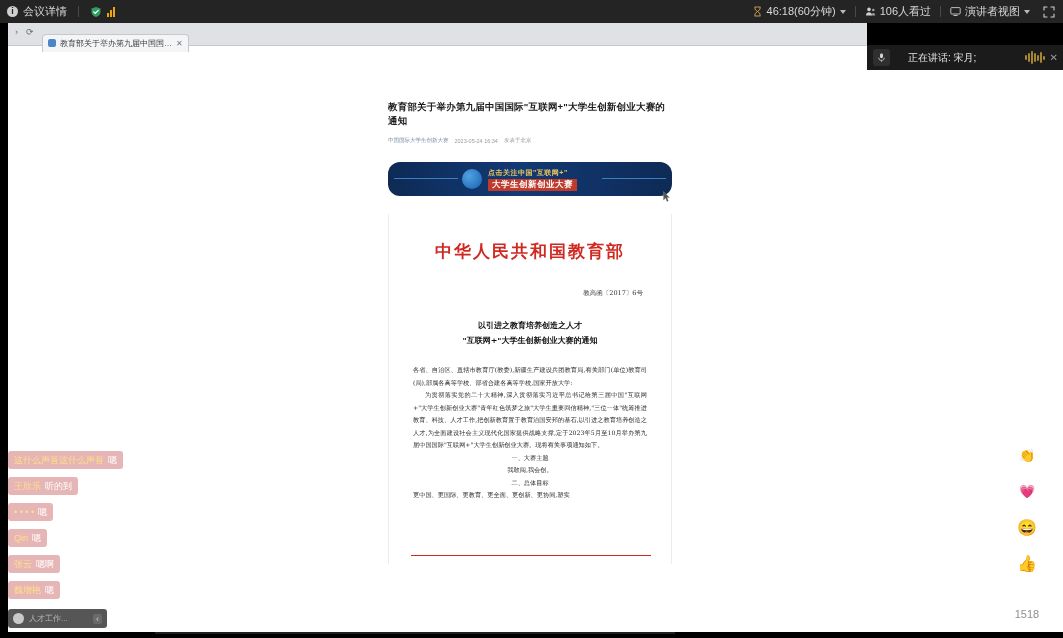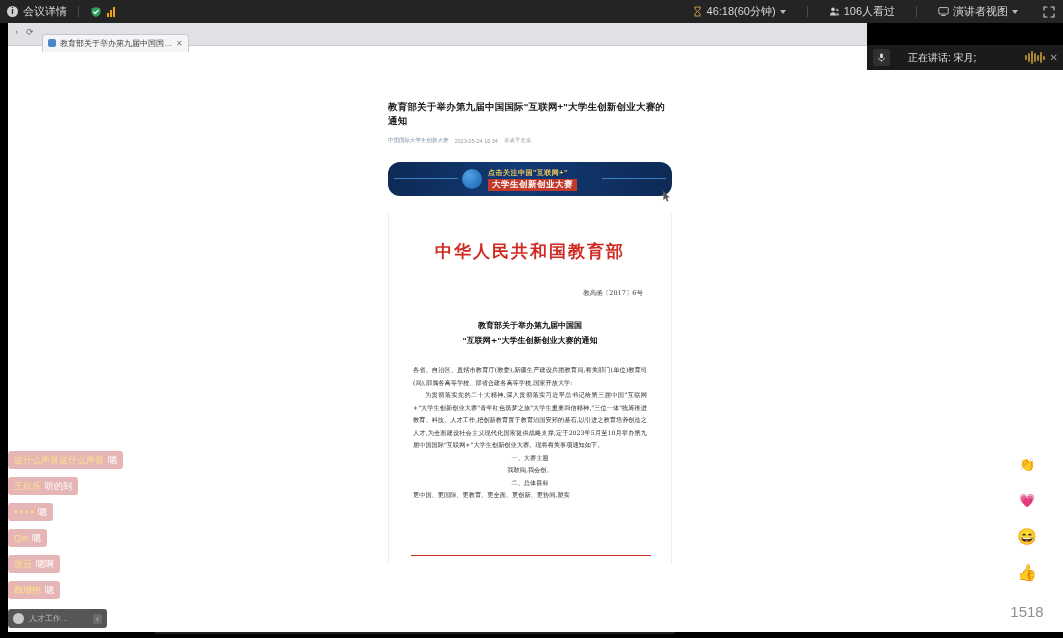--- a/index.html
+++ b/index.html
@@ -92,21 +92,21 @@
     display: block;
     width: 10px; height: 1px;
     background: #fff;
   }
 
   .topbar-right {
     position: absolute;
     right: 8px;
     display: flex;
     align-items: center;
-    gap: 12px;
+    gap: 0;
     font-size: 11px;
     color: #d8d8d8;
   }
   .tr-item {
     display: flex;
     align-items: center;
     gap: 4px;
     padding: 0 9px;
   }
   .tr-div {
@@ -446,23 +446,23 @@
     align-items: center;
     gap: 20px;
     z-index: 30;
   }
   .react {
     font-size: 16px;
     line-height: 16px;
   }
   .react.small { font-size: 13px; }
   .react-count {
-    font-size: 15px;
+    font-size: 11px;
     color: #8f8f8f;
-    margin-top: 2px;
+    margin-top: 16px;
   }
 
   .bottom-black {
     position: absolute;
     left: 0; bottom: 0;
     width: 1063px; height: 6px;
     background: #000;
     z-index: 35;
   }
   .bottom-seam {
@@ -597,21 +597,21 @@
         <div class="banner-stripe r"></div>
         <div class="banner-globe"></div>
         <div class="banner-l1">点击关注中国"互联网+"</div>
         <div class="banner-l2">大学生创新创业大赛</div>
       </div>
 
       <div class="doc">
         <div class="doc-head">中华人民共和国教育部</div>
         <div class="doc-no">教高函〔2017〕6号</div>
         <div class="doc-title">
-          <div>教育部关于举办第九届中国国</div>
+          <div>以引进之教育培养创造之人才</div>
           <div>"互联网+"大学生创新创业大赛的通知</div>
         </div>
         <div class="doc-body">
           <p>各省、自治区、直辖市教育厅(教委),新疆生产建设兵团教育局,有关部门(单位)教育司(局),部属各高等学校、部省合建各高等学校,国家开放大学:</p>
           <p class="ind">为贯彻落实党的二十大精神,深入贯彻落实习近平总书记给第三届中国"互联网+"大学生创新创业大赛"青年红色筑梦之旅"大学生重要回信精神,"三位一体"统筹推进教育、科技、人才工作,把创新教育置于教育治国安邦的基石,以引进之教育培养创造之人才,为全面建设社会主义现代化国家提供战略支撑,定于2023年5月至10月举办第九届中国国际"互联网+"大学生创新创业大赛。现将有关事项通知如下。</p>
           <p class="ctr">一、大赛主题</p>
           <p class="ctr">我敢闯,我会创。</p>
           <p class="ctr">二、总体目标</p>
           <p>更中国、更国际、更教育、更全面、更创新、更协同,塑实</p>
         </div>

